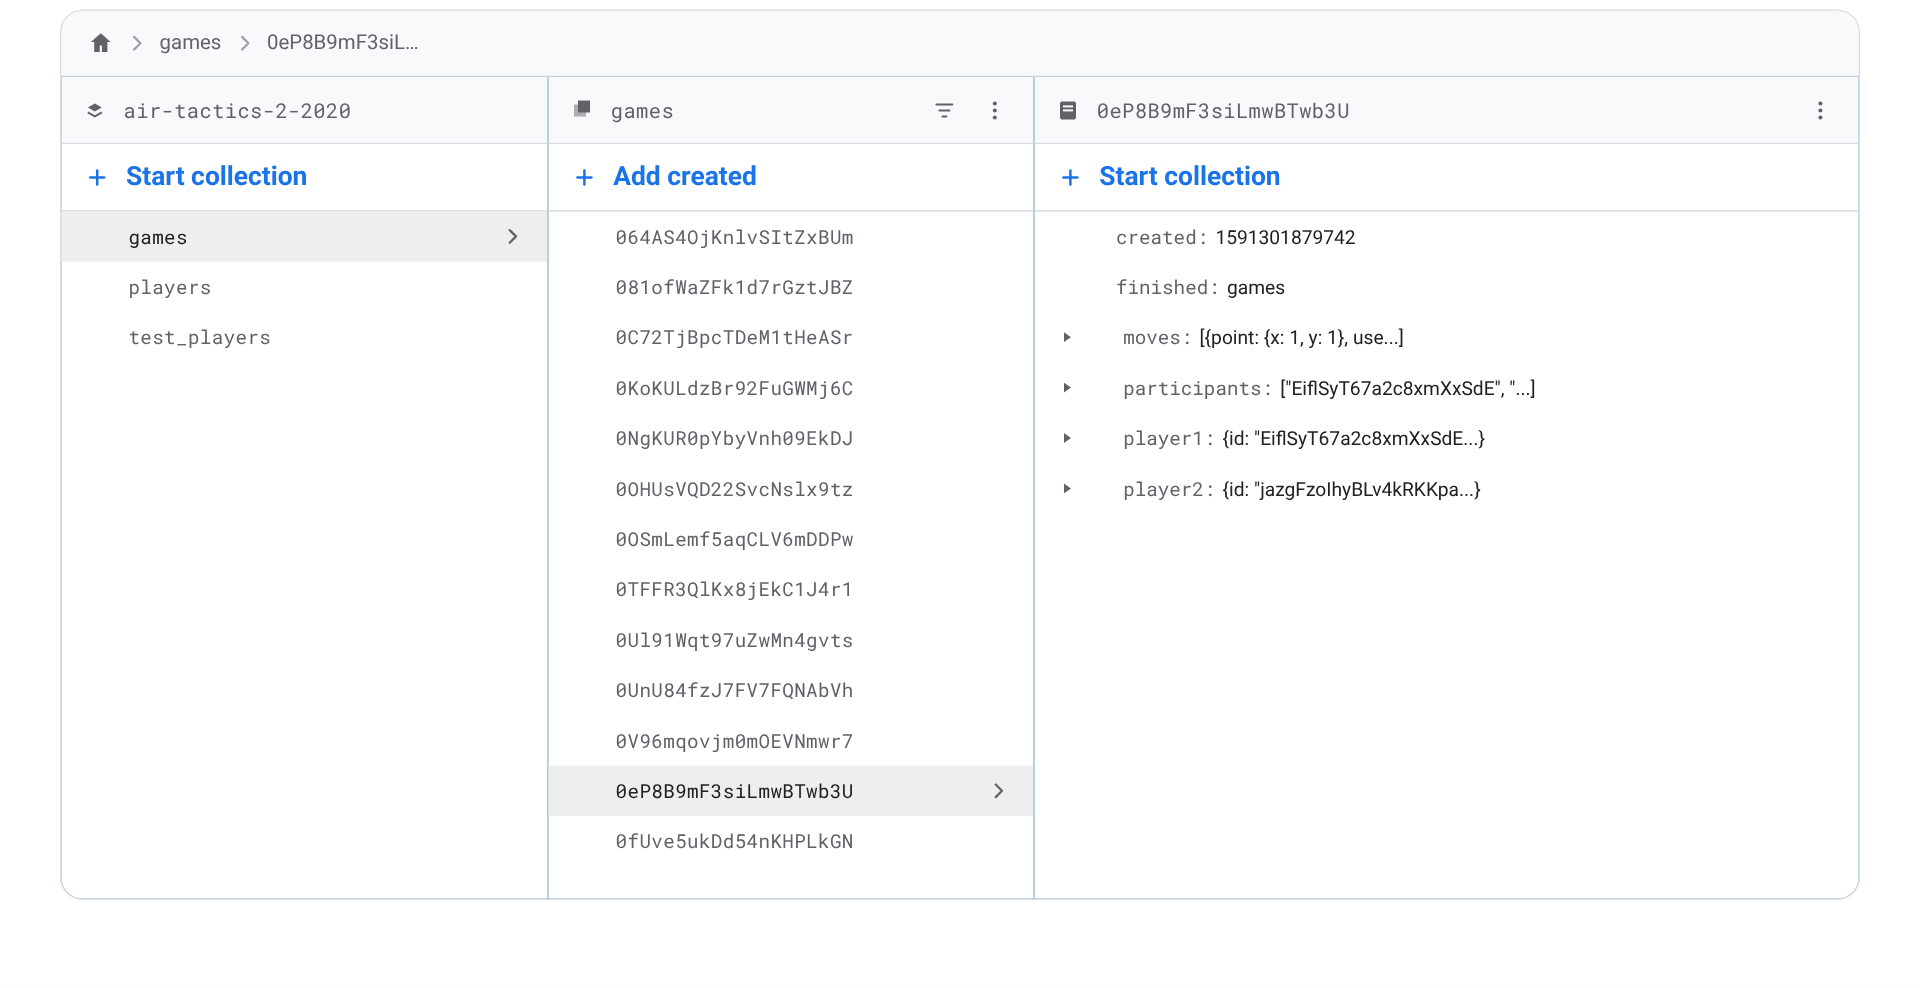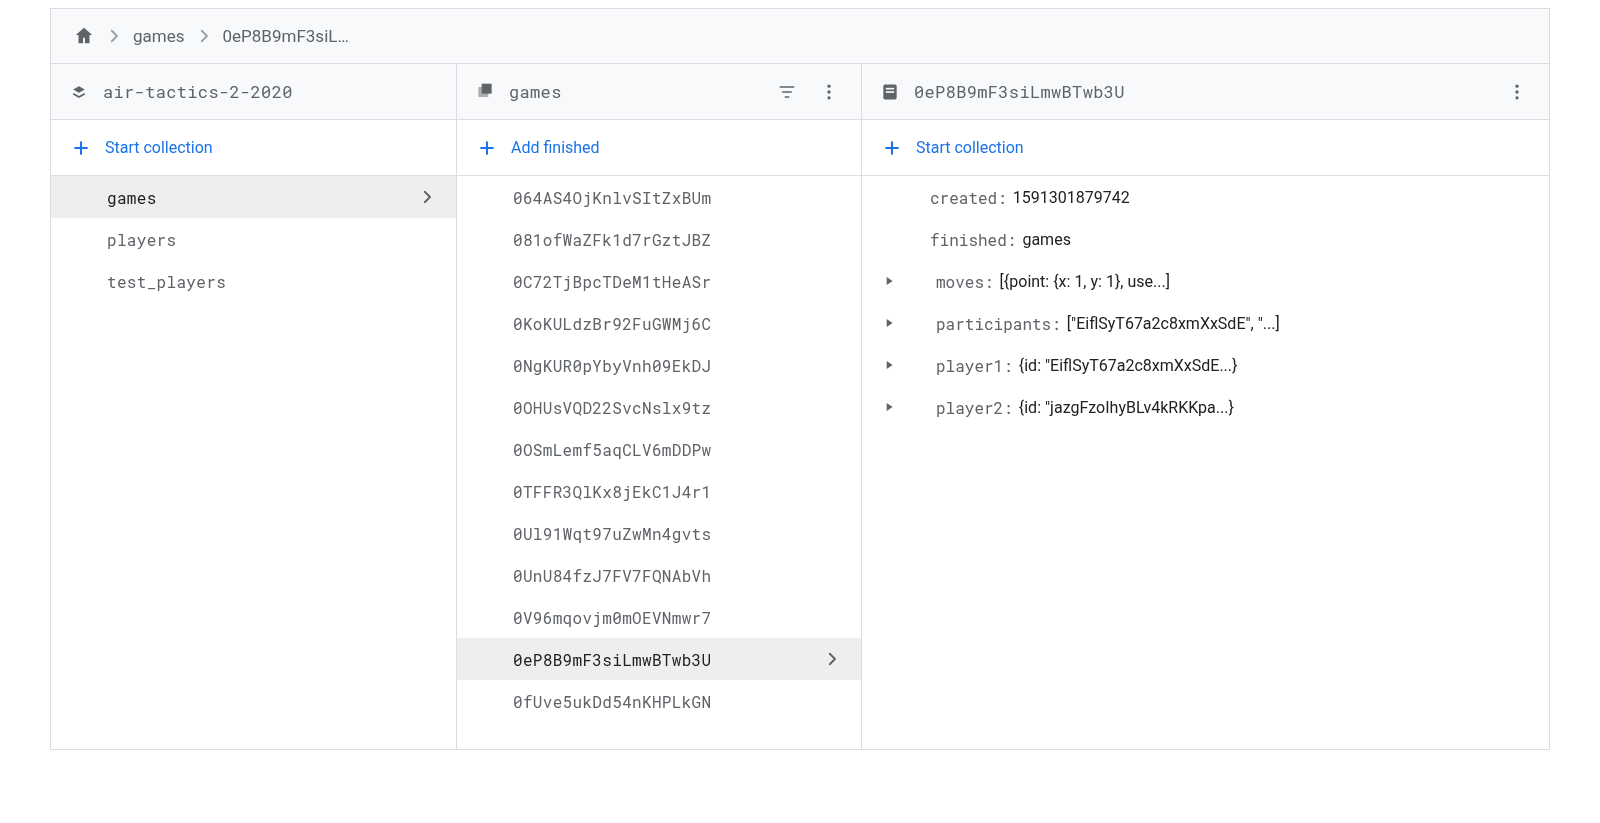--- a/index.html
+++ b/index.html
@@ -9,21 +9,21 @@
     }
     body {
       font-family: Roboto, "Helvetica Neue", Arial, sans-serif;
       background: #fff;
       width: 1520px;
       margin: 0 auto;
       padding: 8px 10px;
     }
     .panel {
       border: 1px solid #dadce0;
-      border-radius: 0;
+      border-radius: 19px;
       overflow: hidden;
       background: #f8f9fa;
     }
     .breadcrumb-bar {
       display: flex;
       align-items: center;
       padding: 16px 22px;
       gap: 10px;
       border-bottom: 1px solid #dadce0;
     }
@@ -93,22 +93,22 @@
     }
     .action-row-noborder {
       border-bottom: none;
     }
     .plus-icon {
       color: #1a73e8;
       display: inline-flex;
     }
     .action-label {
       color: #1a73e8;
-      font-size: 16px;
-      font-weight: 400;
+      font-size: 22px;
+      font-weight: 700;
     }
     .list-scroll {
       flex: 1;
       overflow: auto;
       background: #fff;
     }
     .list-item {
       display: flex;
       align-items: center;
       padding: 10px 20px 10px 56px;
@@ -257,21 +257,21 @@
             </svg>
         </span>
       </div>
       <div class="action-row">
         <span class="plus-icon">
           <svg width="20" height="20" viewBox="0 0 24 24" fill="none" stroke="currentColor" stroke-width="2.5" stroke-linecap="round">
               <line x1="12" y1="5" x2="12" y2="19"></line>
               <line x1="5" y1="12" x2="19" y2="12"></line>
             </svg>
         </span>
-        <span class="action-label">Add finished</span>
+        <span class="action-label">Add created</span>
       </div>
       <div class="list-scroll" id="documents-list">
           <div class="list-item list-item-mono">
             <span>064AS4OjKnlvSItZxBUm</span>
           </div>
           <div class="list-item list-item-mono">
             <span>081ofWaZFk1d7rGztJBZ</span>
           </div>
           <div class="list-item list-item-mono">
             <span>0C72TjBpcTDeM1tHeASr</span>

